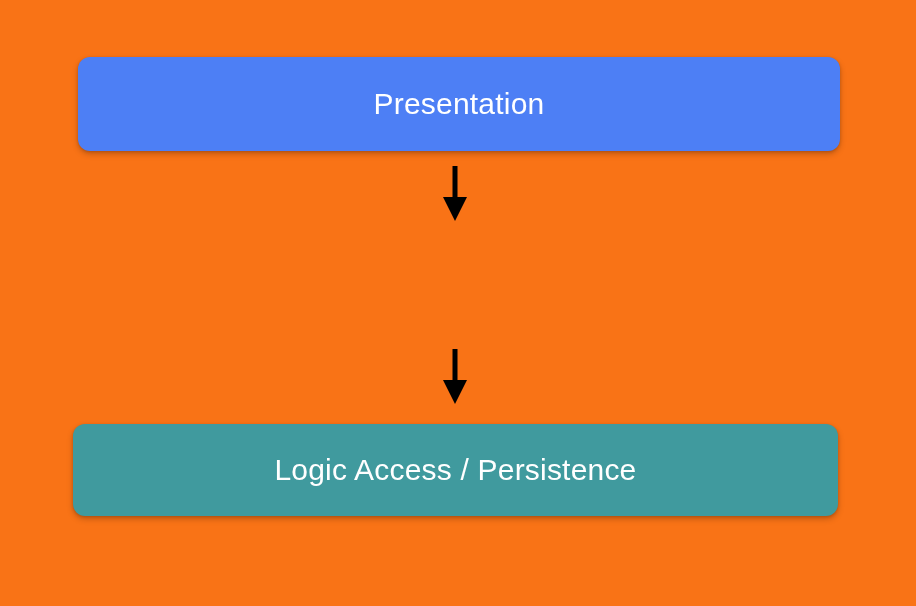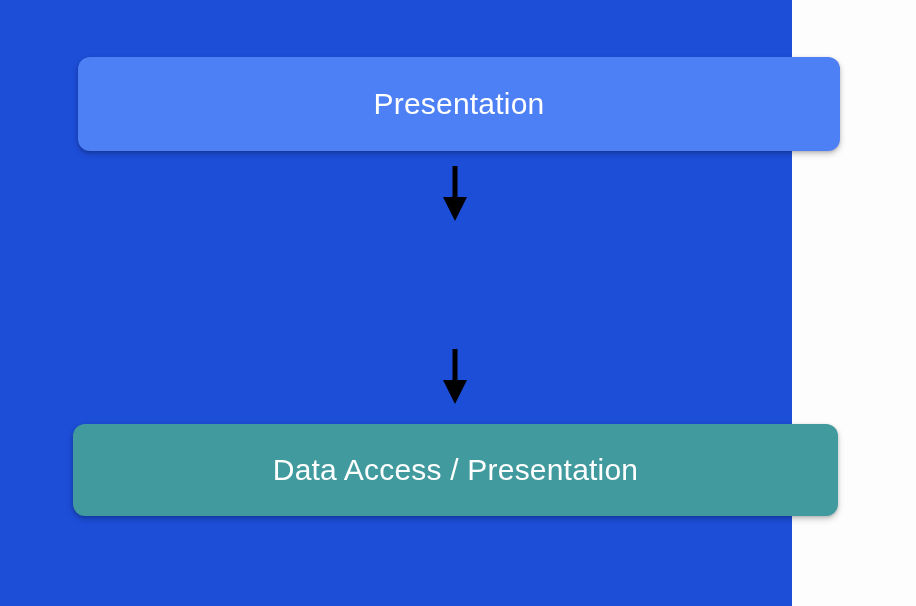--- a/index.html
+++ b/index.html
@@ -9,23 +9,23 @@
   body {
     width: 916px;
     height: 606px;
     background: #fdfdfd;
     font-family: "Liberation Sans", sans-serif;
     overflow: hidden;
   }
 
   #diagram-canvas {
     position: relative;
-    width: 792px;
+    width: 916px;
     height: 606px;
-    background: #1d4ed8;
+    background: #f97316;
   }
 
   .layer-box {
     position: absolute;
     display: flex;
     align-items: center;
     justify-content: center;
     border-radius: 12px;
     box-shadow: 0 3px 6px rgba(0, 0, 0, 0.22),
                 0 1px 3px rgba(0, 0, 0, 0.14);
@@ -93,16 +93,16 @@
     <polygon points="455,221 443,197 467,197" fill="#000000"></polygon>
   </svg>
 
 
   <svg class="connector-arrow">
     <line x1="455" y1="349" x2="455" y2="388" stroke="#000000" stroke-width="5"></line>
     <polygon points="455,404 443,380 467,380" fill="#000000"></polygon>
   </svg>
 
   <div class="layer-box" id="box-data-access">
-    <span class="layer-label">Data Access / Presentation</span>
+    <span class="layer-label">Logic Access / Persistence</span>
   </div>
 
 </div>
 
 </body></html>

